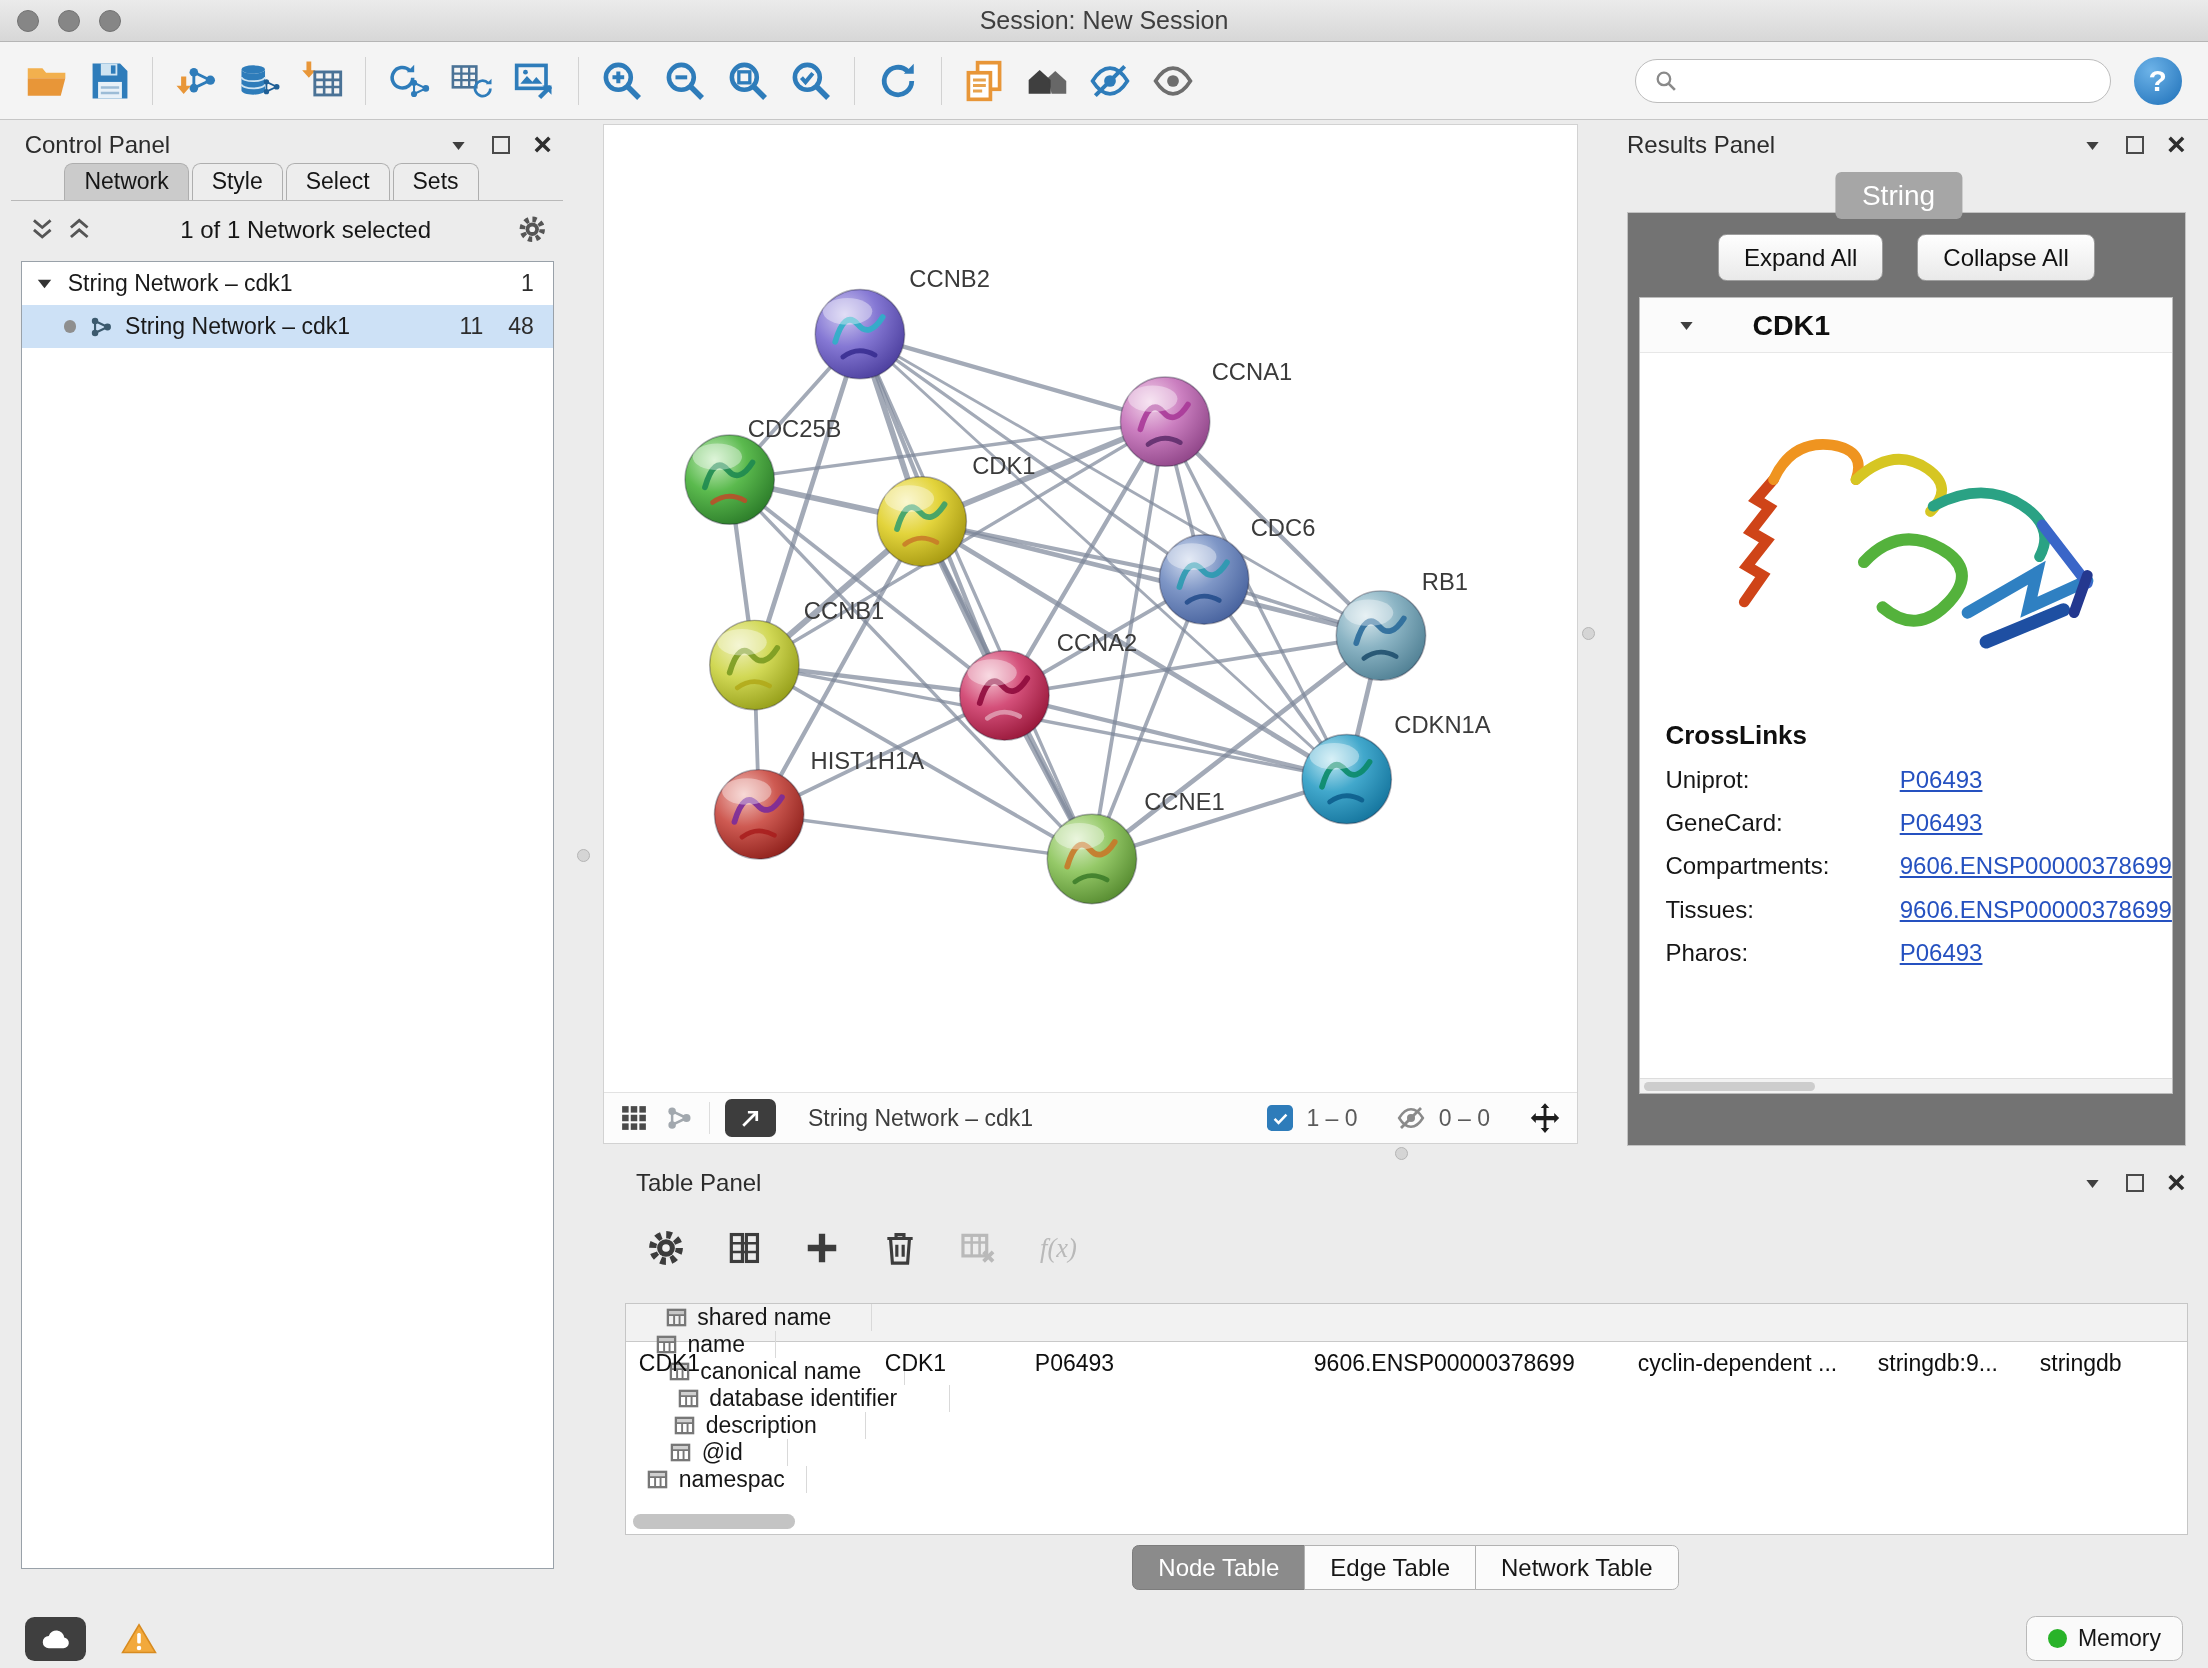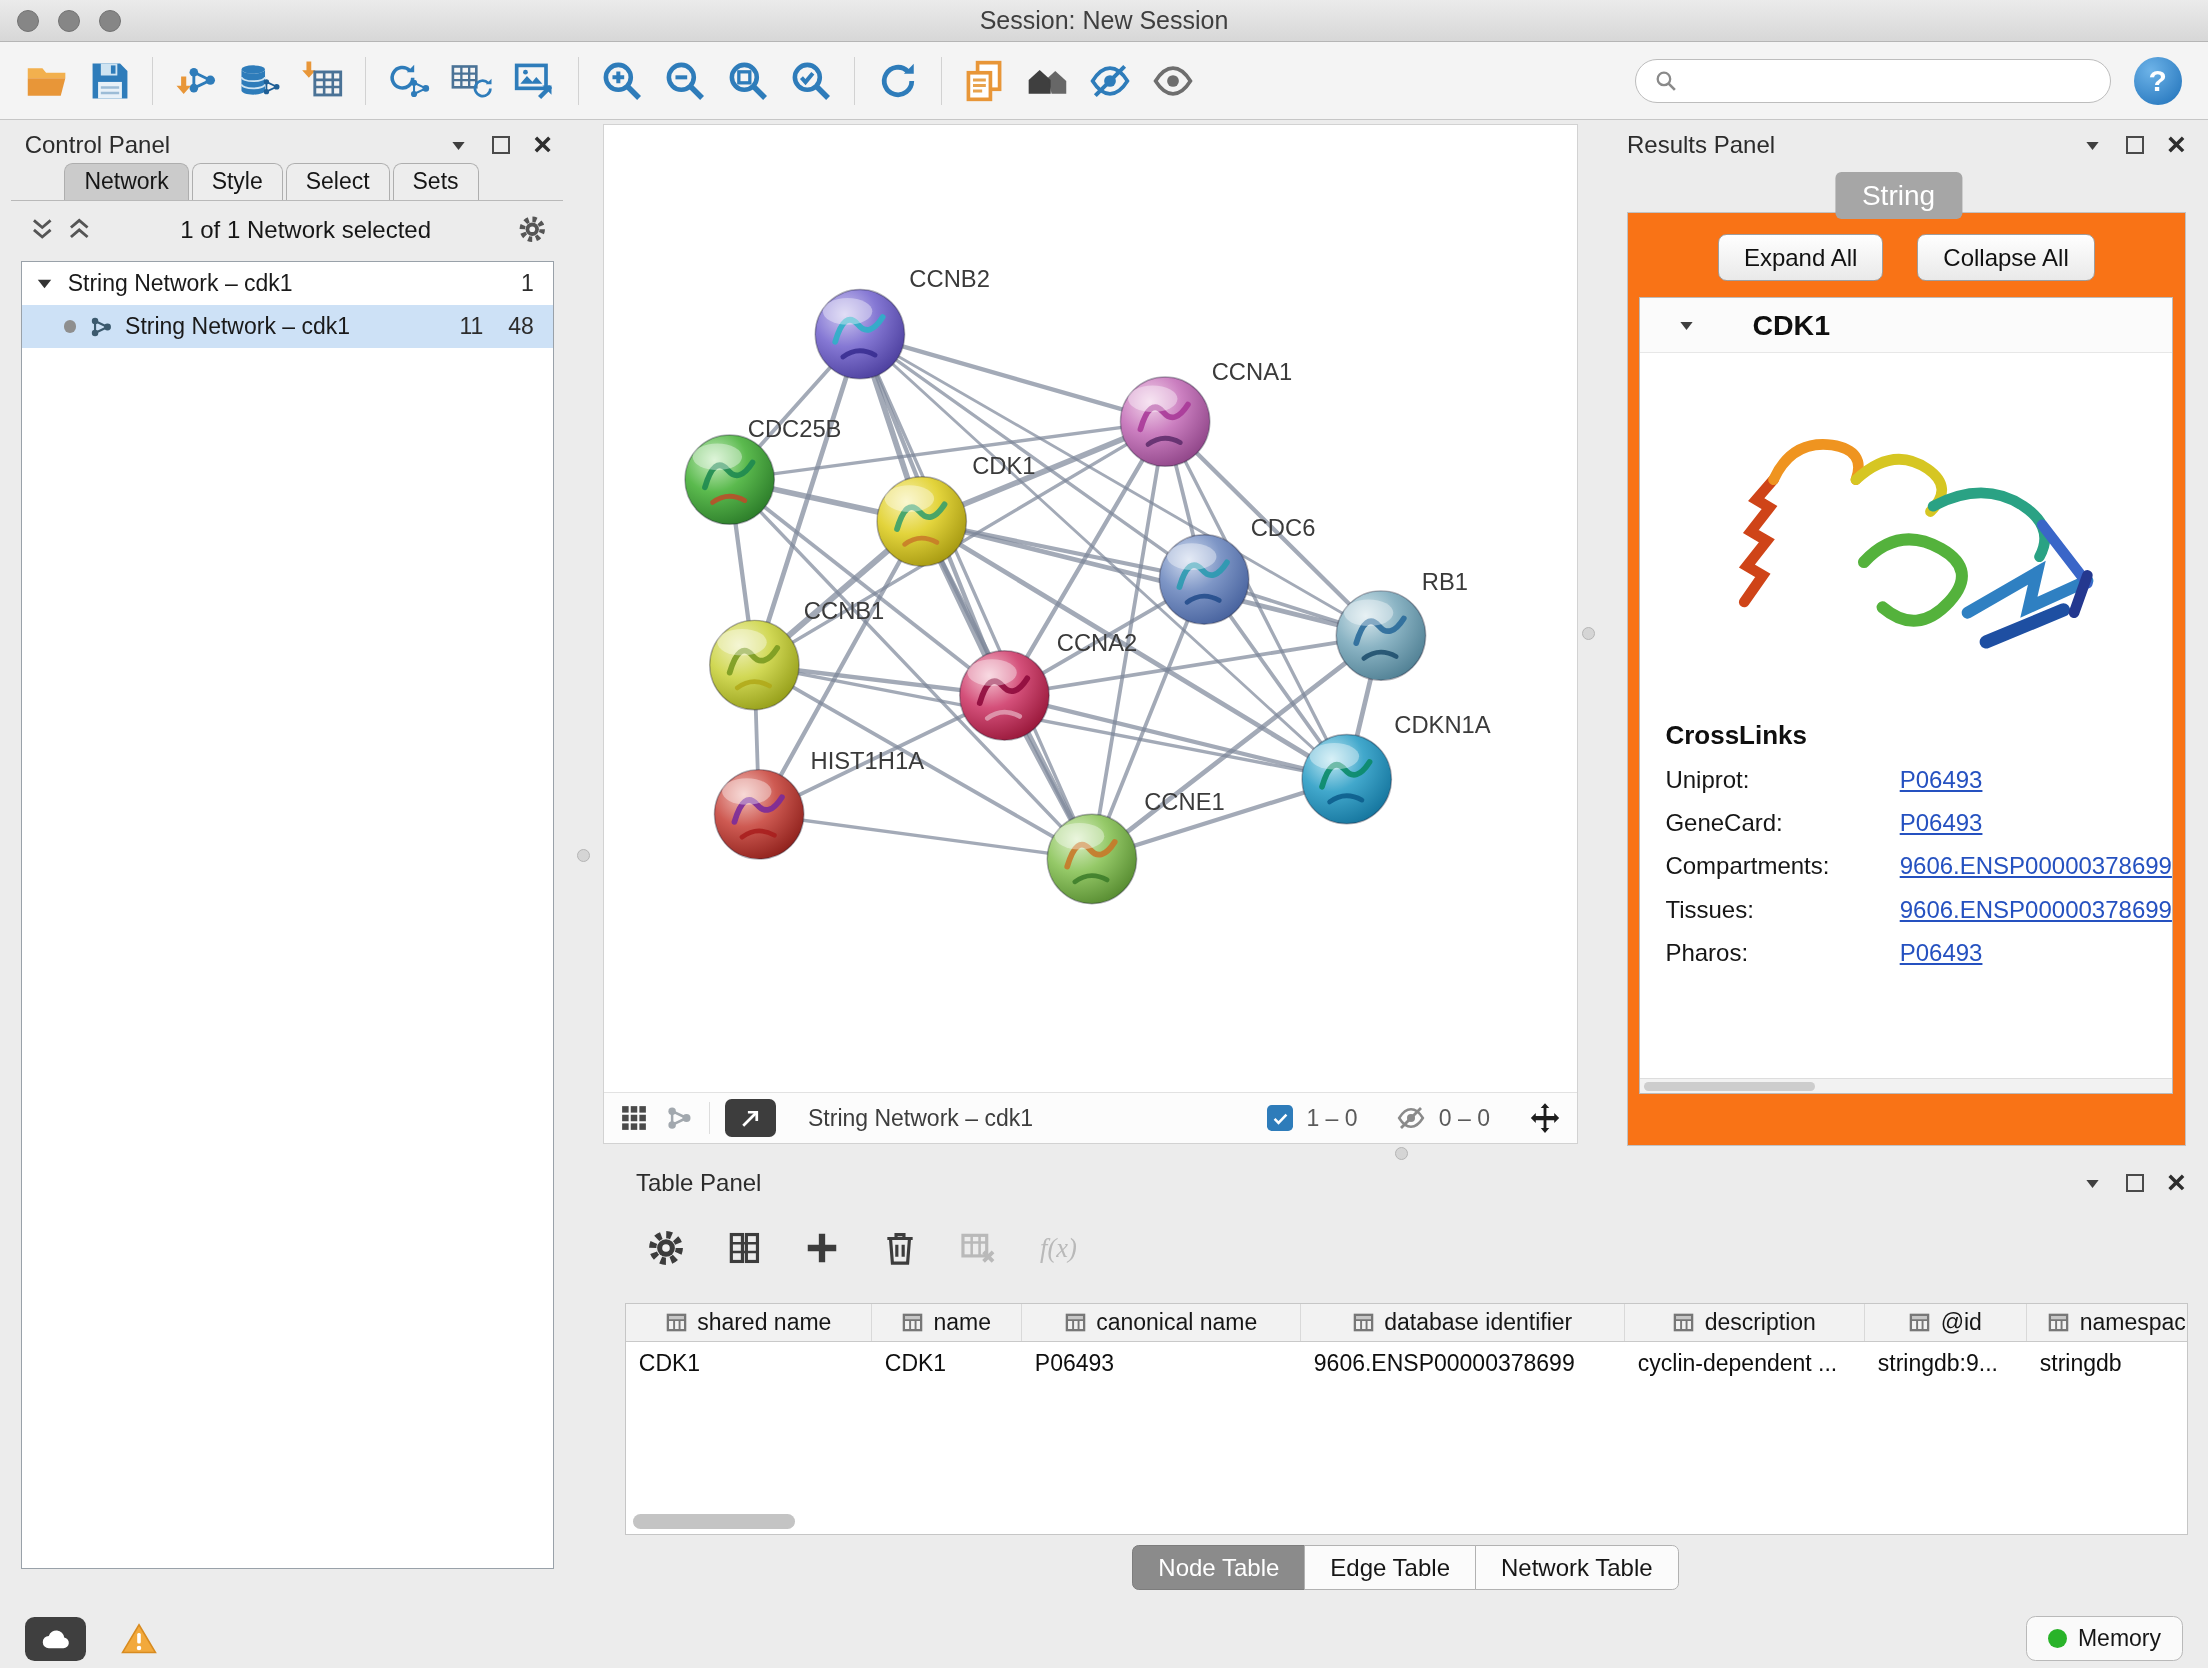--- a/index.html
+++ b/index.html
@@ -62,21 +62,21 @@
   .nb-right{margin-left:auto;display:flex;align-items:center;gap:13.3px;}
   .cbx{width:26px;height:26px;border-radius:4.8px;background:#2e7cba;display:inline-flex;align-items:center;justify-content:center;}
   .cbx svg{width:19px;height:19px;}
   .nb-cnt{color:#5a5a5a;}
   .nb-gap{width:11.4px;}
 
   
   #results-panel{position:absolute;left:1600px;top:124px;width:597px;height:1033px;}
   #rp-head{position:absolute;top:0;left:0;right:0;height:42px;display:flex;align-items:center;padding:0 5.7px 0 27px;}
   #rp-tab{position:absolute;top:48px;left:50%;transform:translateX(-50%);background:#a6a6a6;color:#fff;font-size:28px;padding:7.6px 27px;border-radius:6px;z-index:2;}
-  #rp-box{position:absolute;left:27px;right:11.4px;top:88px;bottom:11.4px;background:#f97316;border:1px solid #c2c2c2;}
+  #rp-box{position:absolute;left:27px;right:11.4px;top:88px;bottom:11.4px;background:#737373;border:1px solid #c2c2c2;}
   #rp-buttons{display:flex;justify-content:center;gap:34px;padding:21px 0;}
   .rbtn{border:1px solid #9e9e9e;border-radius:8.6px;background:linear-gradient(#ffffff,#e9e9e9);font-size:24px;padding:8.6px 25px;color:#111;}
   #rp-card{position:absolute;left:11.4px;right:11.4px;top:84px;bottom:51px;background:#fff;border:1px solid #bbb;overflow:hidden;}
   #rp-card-head{display:flex;align-items:center;height:55px;border-bottom:1px solid #e7e7e7;padding:0 0 0 36px;gap:55px;background:#fbfbfb;}
   #rp-name{font-size:28.5px;font-weight:bold;color:#0f0f0f;}
   #rp-desc{padding:15px 25px 0;font-size:25px;color:#161616;}
   #rp-protein{display:block;margin:21px auto 3.8px;}
   #rp-xl-title{padding:19px 25px 7.6px;font-size:26px;font-weight:bold;color:#0f0f0f;}
   .xrow{display:flex;padding:7.6px 25px;font-size:24px;gap:13.3px;align-items:center;}
   .xlabel{width:221px;color:#161616;flex:none;}
@@ -85,21 +85,21 @@
   #rp-scroll .thumb{position:absolute;left:3.8px;top:2.9px;width:171px;height:9.5px;border-radius:4.8px;background:#cdcdcd;}
 
   
   #table-panel{position:absolute;left:615px;top:1162px;width:1582px;height:430px;}
   #tp-head{position:absolute;top:0;left:0;right:0;height:42px;display:flex;align-items:center;padding:0 5.7px 0 21px;}
   #tp-toolbar{position:absolute;top:53px;left:0;right:0;height:65px;display:flex;align-items:center;gap:40px;padding-left:32px;}
   #tp-toolbar svg{width:38px;height:38px;color:#3c3c3c;}
   #tp-toolbar .wide{width:53px;}
   #tp-toolbar .dis{color:#b9b9b9;}
   #tp-table{position:absolute;left:9.5px;right:9.5px;top:141px;bottom:57px;background:#fff;border:1px solid #c6c6c6;overflow:hidden;}
-  #tp-thead{display:flex;background:#f2f2f2;border-bottom:1px solid #c9c9c9;height:38px;}
+  #tp-thead{display:flex;background:#f2f2f2;border-bottom:1px solid #c9c9c9;height:38px;flex-direction:column;}
   .th{display:flex;align-items:center;justify-content:center;gap:9.5px;font-size:23px;color:#161616;border-right:1px solid #d9d9d9;flex:none;}
   .th svg{width:23px;height:23px;color:#777;}
   .tr{display:flex;height:42px;}
   .td{display:flex;align-items:center;font-size:23px;padding:0 13.3px;color:#0f0f0f;flex:none;overflow:hidden;white-space:nowrap;}
   .hscroll{position:absolute;left:7.6px;bottom:4.8px;height:15px;width:162px;background:#c4c4c4;border-radius:7.6px;}
   #tp-tabs{position:absolute;left:0;right:0;bottom:1.9px;display:flex;justify-content:center;}
   .ttab{border:1px solid #b2b2b2;background:#fbfbfb;font-size:24px;padding:7.6px 25px;color:#161616;margin-left:-1px;}
   .ttab.sel{background:#8b8b8b;color:#fff;border-color:#7d7d7d;}
   .ttab:first-child{border-radius:6.7px 0 0 6.7px;}
   .ttab:last-child{border-radius:0 6.7px 6.7px 0;}

